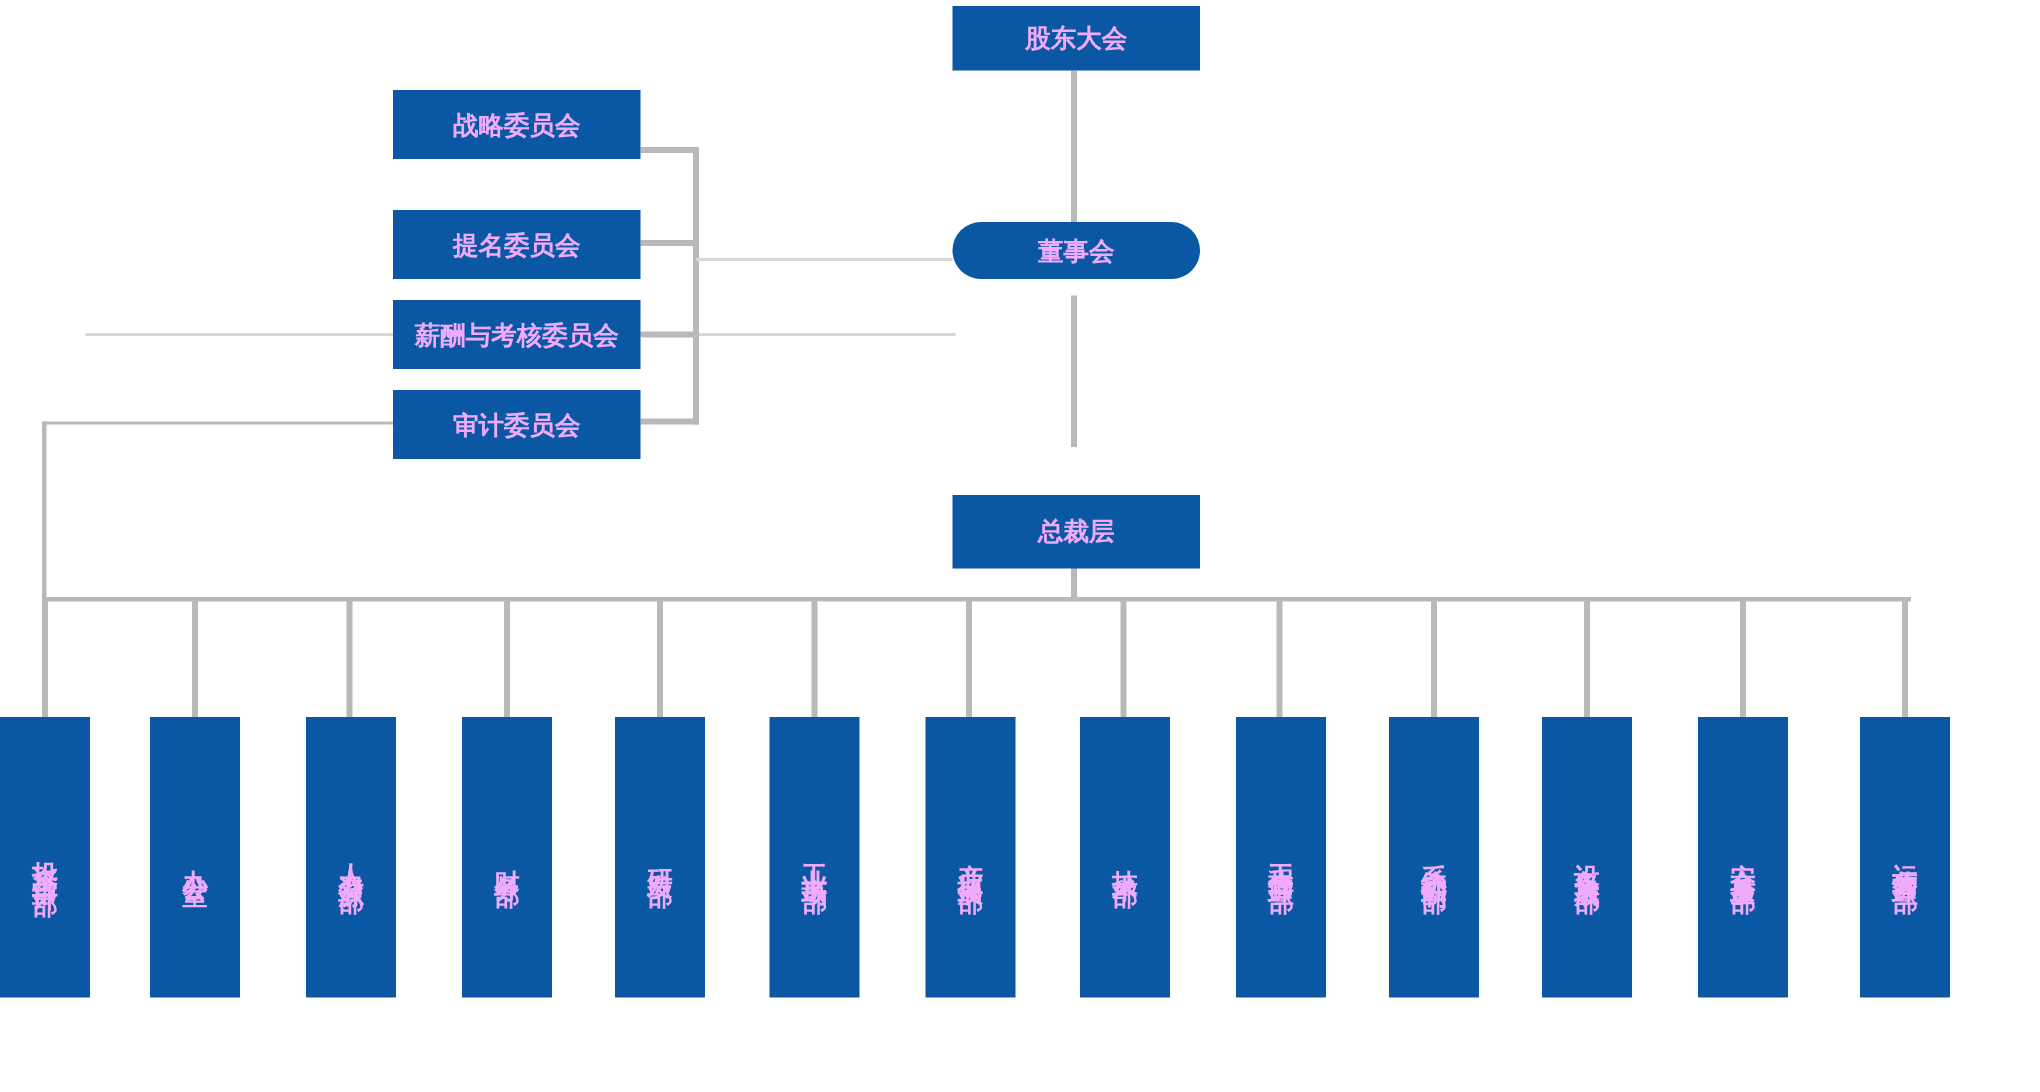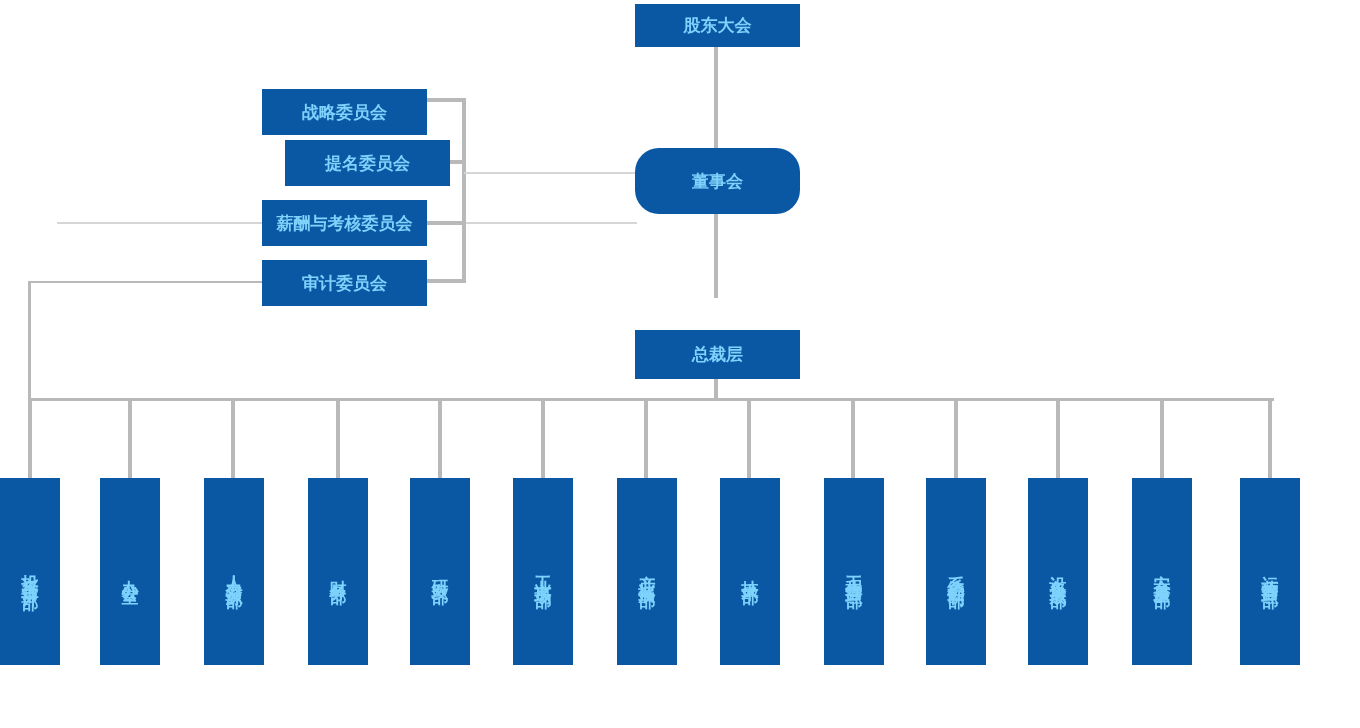--- a/index.html
+++ b/index.html
@@ -11,21 +11,21 @@
     width: 1360px;
     height: 728px;
     background: var(--background, #ffffff);
     overflow: hidden;
   }
 
   
   .node {
     position: absolute;
     background: var(--box-blue, #0a57a4);
-    color: #7dd3fc;
+    color: #f0abfc;
     display: flex;
     align-items: center;
     justify-content: center;
     font-size: 17px;
     font-weight: 600;
     text-align: center;
     line-height: 1;
   }
 
   .node.center-col { left: 635px; width: 165px; }
@@ -93,31 +93,31 @@
   <div class="line z1" style="left:747px; top:399px; width:4px; height:79px;"></div>
   <div class="line z1" style="left:851px; top:399px; width:4px; height:79px;"></div>
   <div class="line z1" style="left:954px; top:399px; width:4px; height:79px;"></div>
   <div class="line z1" style="left:1056px; top:399px; width:4px; height:79px;"></div>
   <div class="line z1" style="left:1160px; top:399px; width:4px; height:79px;"></div>
   <div class="line z1" style="left:1268px; top:399px; width:4px; height:79px;"></div>
 
   <div class="node center-col" style="top:4px; height:43px;">
     <span>股东大会</span>
   </div>
-  <div class="node center-col" style="top:148px; height:66px;border-radius:24px;">
+  <div class="node center-col" style="top:148px; height:38px;border-radius:24px;">
     <span>董事会</span>
   </div>
   <div class="node center-col" style="top:297px; height:49px;margin-top:33px;">
     <span>总裁层</span>
   </div>
 
-  <div class="node committee" style="top:89px;">
+  <div class="node committee" style="top:60px;">
     <span>战略委员会</span>
   </div>
-  <div class="node committee" style="top:140px;margin-left:23px;">
+  <div class="node committee" style="top:140px;">
     <span>提名委员会</span>
   </div>
   <div class="node committee" style="top:260px;">
     <span>审计委员会</span>
   </div>
   <div class="node committee" style="top:200px;">
     <span>薪酬与考核委员会</span>
   </div>
 
   <div class="node dept" style="left:0px;">

